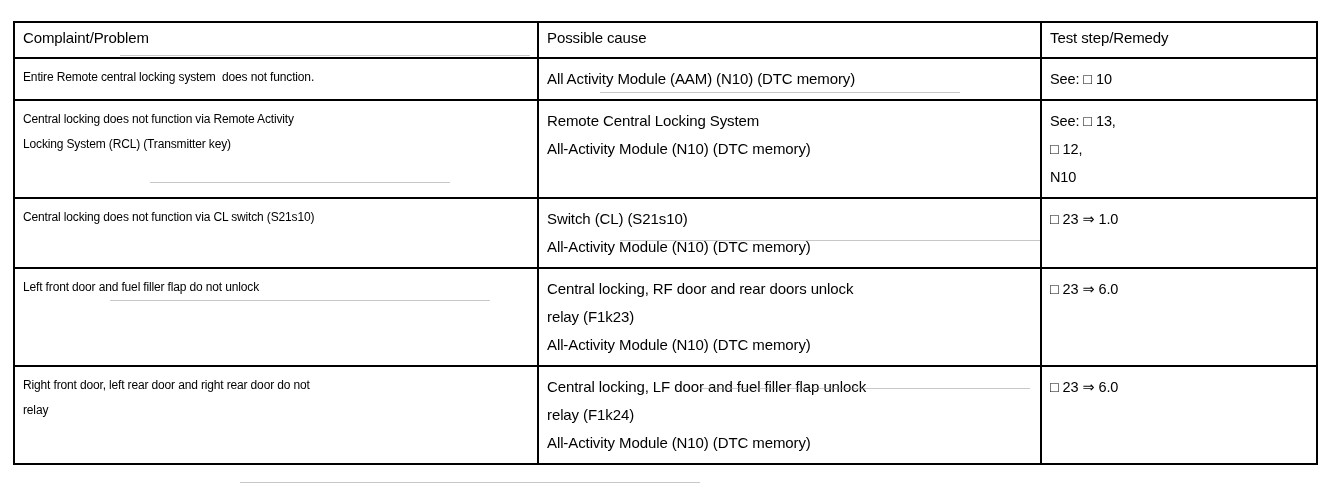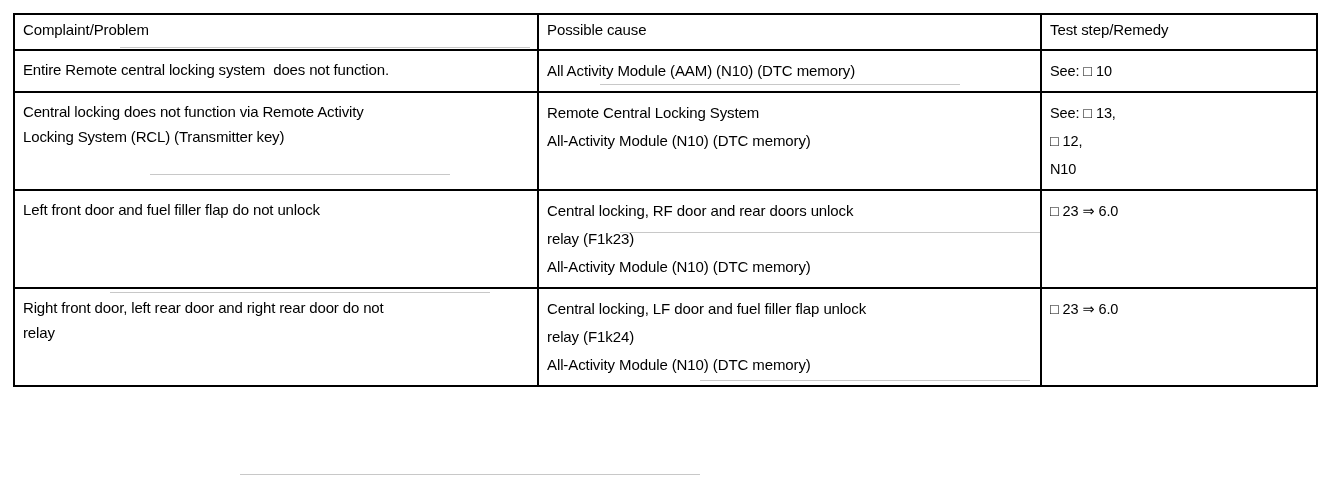--- a/index.html
+++ b/index.html
@@ -12,21 +12,21 @@
     height: 492px;
     font-family: "Liberation Sans", sans-serif;
     color: #000000;
     overflow: hidden;
     position: relative;
     -webkit-font-smoothing: none;
   }
 
   #doc-page {
     position: absolute;
-    left: 0; top: 0;
+    left: 0; top: 8px;
     width: 1344px;
     height: 357px;
     background: #fff;
   }
 
   
   #fault-table {
     position: absolute;
     left: 13px;
     top: 13px;
@@ -55,21 +55,21 @@
     font-size: 15px;
     line-height: 17px;
     height: 22px;
     letter-spacing: -0.1px;
     padding-top: 5px;
     padding-bottom: 5px;
   }
 
   
   .c-complaint {
-    font-size: 15px;
+    font-size: 12px;
     font-weight: bold;
     line-height: 25px;
     letter-spacing: -0.15px;
   }
 
   
   .c-cause {
     font-size: 15px;
     line-height: 28px;
     letter-spacing: -0.1px;
@@ -143,20 +143,32 @@
           <span class="cell-line">Remote Central Locking System</span>
           <span class="cell-line">All-Activity Module (N10) (DTC memory)</span>
         </td>
         <td class="c-remedy">
           <span class="cell-line">See: □ 13,</span>
           <span class="cell-line">□ 12,</span>
           <span class="cell-line">N10</span>
         </td>
       </tr>
 
+      <tr class="row-h-3">
+        <td class="c-complaint">
+          <span class="cell-line">Central locking does not function via CL switch (S21s10)</span>
+        </td>
+        <td class="c-cause">
+          <span class="cell-line">Switch (CL) (S21s10)</span>
+          <span class="cell-line">All-Activity Module (N10) (DTC memory)</span>
+        </td>
+        <td class="c-remedy">
+          <span class="cell-line">□ 23 ⇒ 1.0</span>
+        </td>
+      </tr>
 
 
       <tr class="row-h-5">
         <td class="c-complaint">
           <span class="cell-line">Left front door and fuel filler flap do not unlock</span>
         </td>
         <td class="c-cause">
           <span class="cell-line">Central locking, RF door and rear doors unlock</span>
           <span class="cell-line">relay (F1k23)</span>
           <span class="cell-line">All-Activity Module (N10) (DTC memory)</span>

